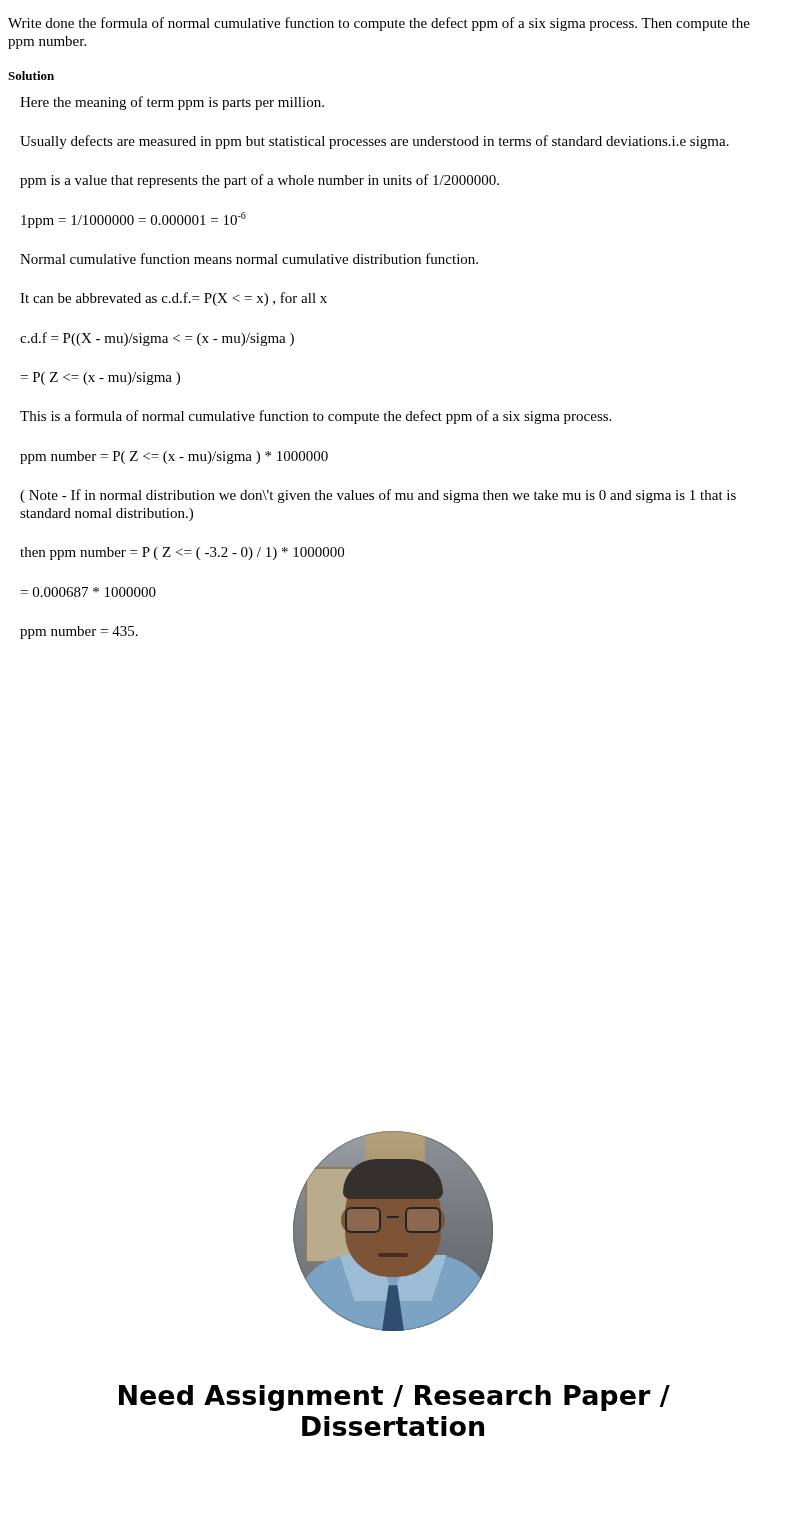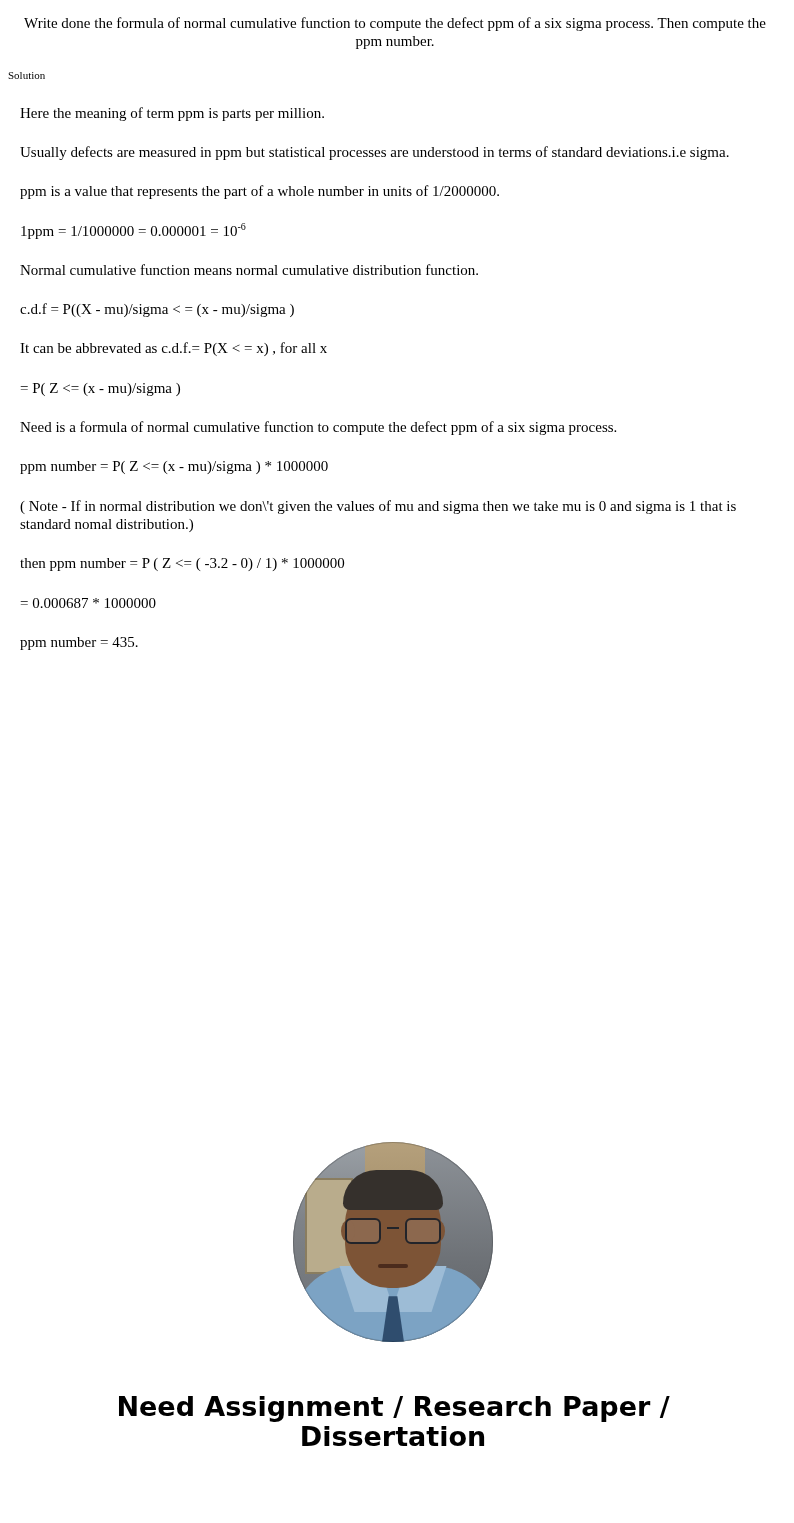--- a/index.html
+++ b/index.html
@@ -15,28 +15,27 @@
     position: relative;
   }
   .page {
     padding: 8px 16px 0 8px;
     box-sizing: border-box;
     width: 794px;
   }
   .question {
     font-size: 15px;
     line-height: 1.22;
-    margin: 6px 0 0 14px;
+    margin: 6px 0 0 0;
     padding: 0 10px 0 0;
-    text-align: center;
   }
   h2.solution-heading {
-    font-size: 11px;
-    font-weight: normal;
-    margin: 18px 0 23px 0;
+    font-size: 13px;
+    font-weight: bold;
+    margin: 18px 0 10px 0;
     padding: 0;
     line-height: 1.1;
   }
   p.line {
     font-size: 15px;
     line-height: 1.22;
     margin: 0 0 21px 12px;
     padding: 0;
   }
   p.line.wrap {
@@ -226,27 +225,27 @@
   <p class="line">Here the meaning of term ppm is parts per million.</p>
 
   <p class="line">Usually defects are measured in ppm but statistical processes are understood in terms of standard deviations.i.e sigma.</p>
 
   <p class="line">ppm is a value that represents the part of a whole number in units of 1/2000000.</p>
 
   <p class="line"><span>1ppm = 1/1000000 = 0.000001 = 10</span><sup>-6</sup></p>
 
   <p class="line">Normal cumulative function means normal cumulative distribution function.</p>
 
+  <p class="line">It can be abbrevated as c.d.f.= P(X &lt; = x) , for all x</p>
+
   <p class="line">c.d.f = P((X - mu)/sigma &lt; = (x - mu)/sigma )</p>
 
-  <p class="line">It can be abbrevated as c.d.f.= P(X &lt; = x) , for all x</p>
-
   <p class="line">= P( Z &lt;= (x - mu)/sigma )</p>
 
-  <p class="line">Need is a formula of normal cumulative function to compute the defect ppm of a six sigma process.</p>
+  <p class="line">This is a formula of normal cumulative function to compute the defect ppm of a six sigma process.</p>
 
   <p class="line">ppm number = P( Z &lt;= (x - mu)/sigma ) * 1000000</p>
 
 
   <p class="line wrap">( Note - If in normal distribution we don\'t given the values of mu and sigma then we take mu is 0 and sigma is 1 that is standard nomal distribution.)</p>
 
   <p class="line">then ppm number = P ( Z &lt;= ( -3.2 - 0) / 1) * 1000000</p>
 
 
   <p class="line">= 0.000687 * 1000000</p>

